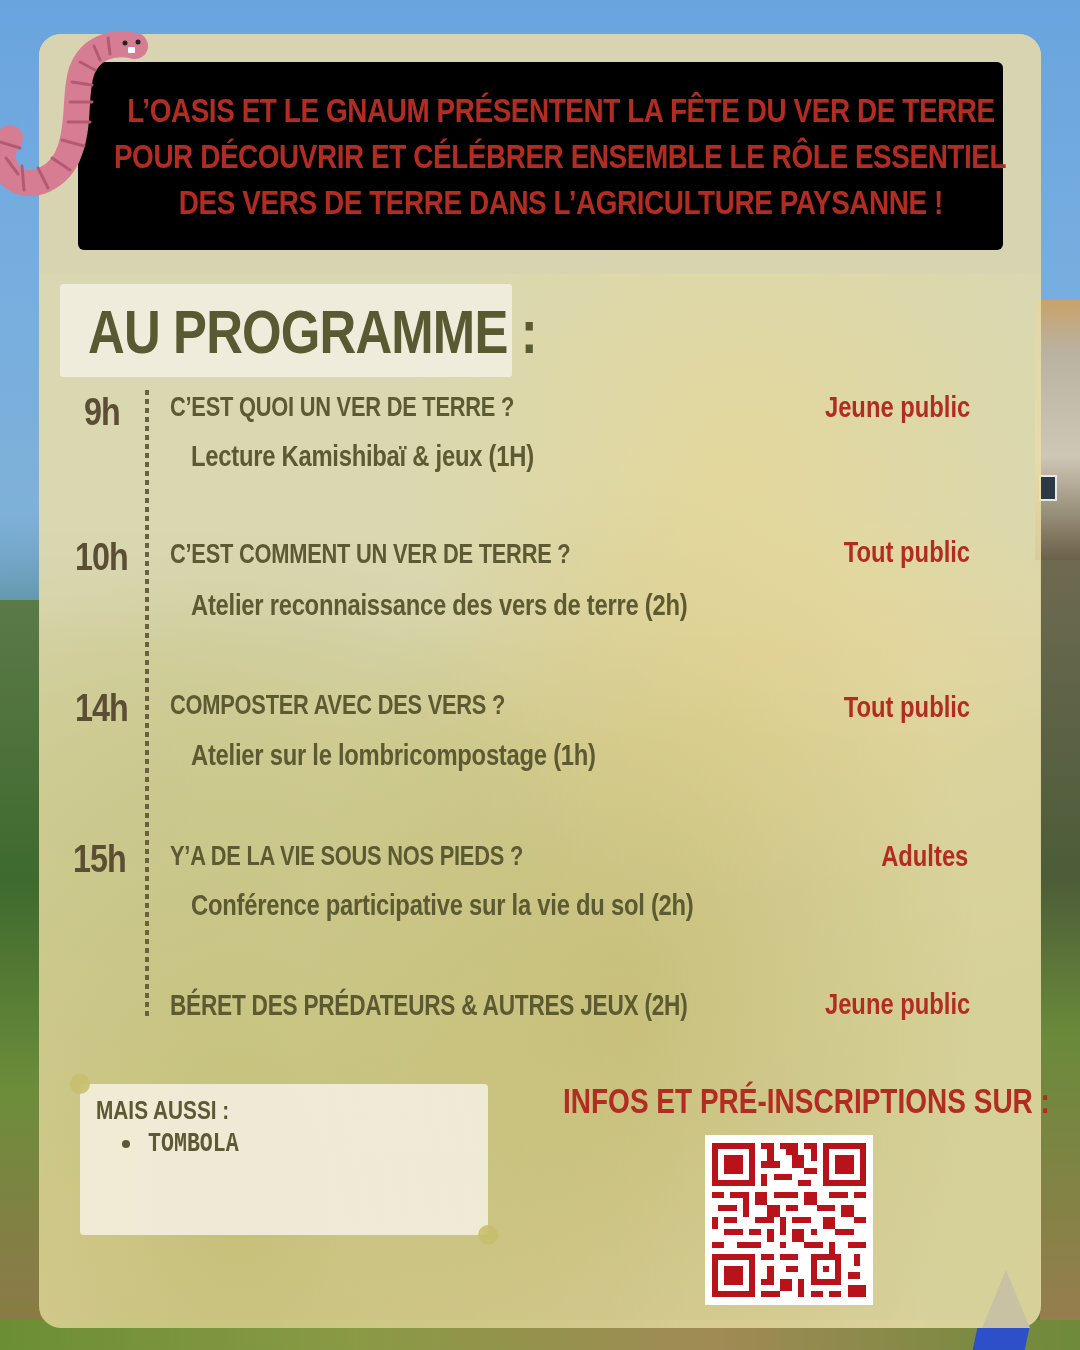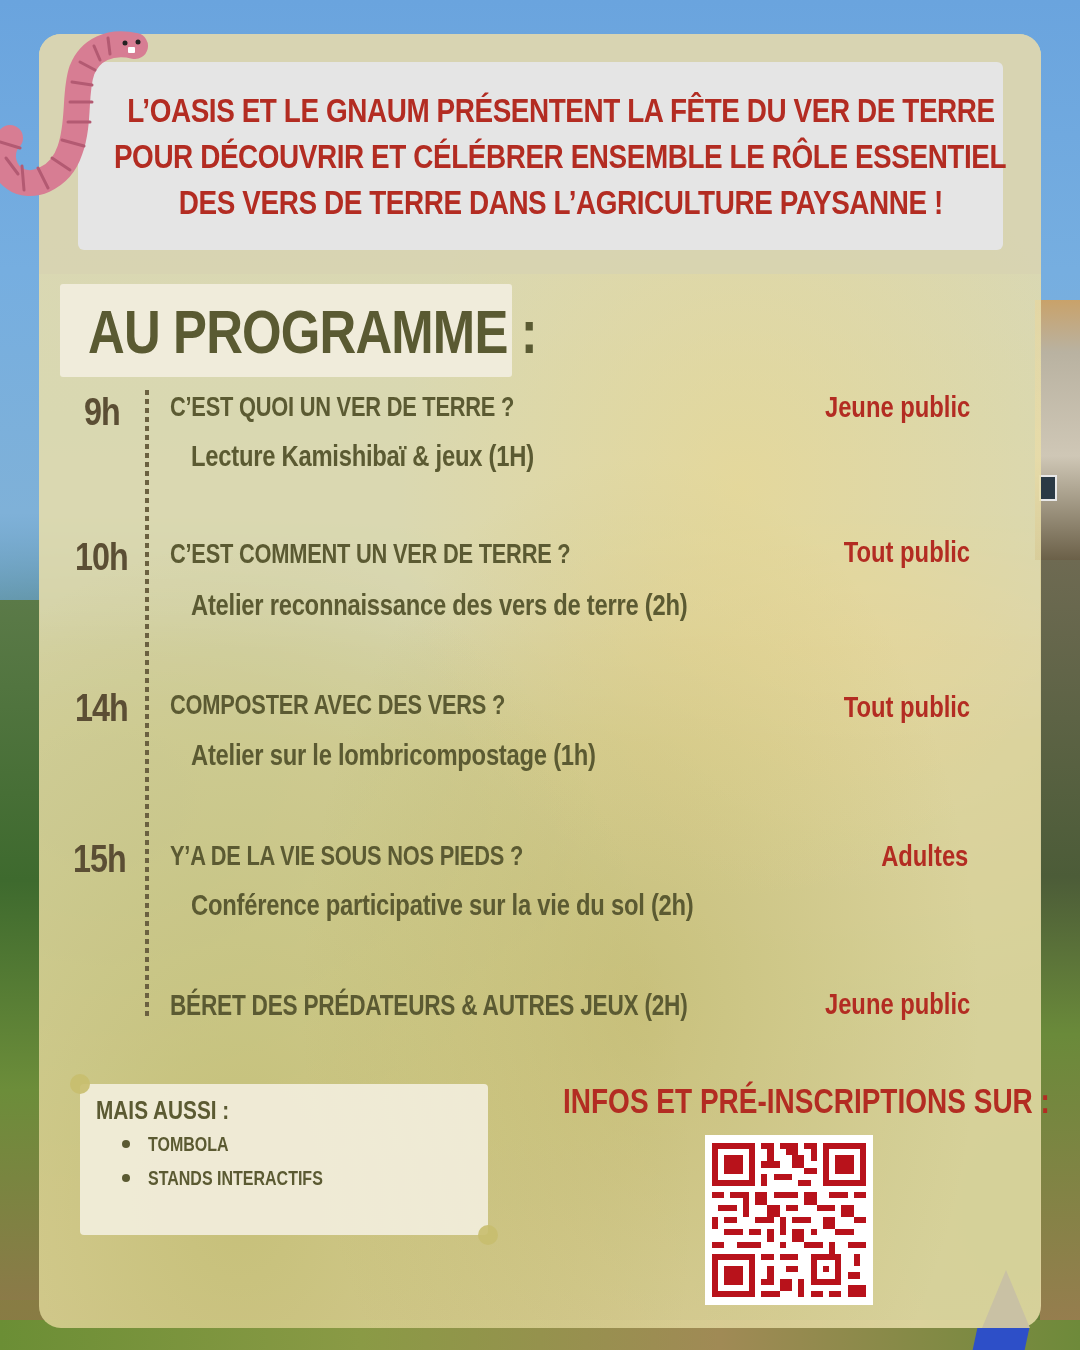--- a/index.html
+++ b/index.html
@@ -56,21 +56,21 @@
         linear-gradient(180deg, rgba(220,215,180,0.5) 0%, rgba(0,0,0,0) 30%);
     }
     .panel-top {
       position: absolute; left: 0; top: 0; right: 0; height: 240px;
       background: rgba(215, 212, 178, 0.85);
     }
 
     
     .header-box {
       position: absolute; left: 78px; top: 62px; width: 925px; height: 188px;
-      background: #e5e5e5;
+      background: #000000;
       border-radius: 6px;
       display: flex; flex-direction: column; align-items: center; justify-content: center;
       padding-left: 40px;
     }
     .header-line {
       color: #b32c22;
       font-family: "Liberation Sans", sans-serif;
       font-weight: bold;
       font-size: 34px;
       line-height: 46px;
@@ -145,22 +145,23 @@
     .aussi-box::before { left: -10px; top: -10px; }
     .aussi-box::after { right: -10px; bottom: -10px; }
     .aussi-title {
       position: absolute; left: 96px; top: 1095px;
       color: #5b5a32; font-weight: bold; font-size: 26px; line-height: 30px;
       transform: scaleX(0.8); transform-origin: left center; white-space: nowrap;
     }
     .aussi-list { position: absolute; left: 122px; top: 1127px; list-style: none; }
     .aussi-item {
       display: flex; align-items: center; height: 34px;
-      color: #5b5a32; font-weight: bold; font-size: 20px;
+      color: #5b5a32; font-weight: bold; font-size: 27px;
       white-space: nowrap;
+      font-family: Liberation Mono, monospace;
     }
     .aussi-item .bullet {
       width: 8px; height: 8px; border-radius: 50%; background: #5b5a32; margin-right: 18px;
       flex-shrink: 0;
     }
     .aussi-item .txt { display: inline-block; transform: scaleX(0.8); transform-origin: left center; }
 
     
     .infos-title {
       position: absolute; left: 563px; top: 1080px;
@@ -252,24 +253,20 @@
 
 <div class="event-title" style="top:988px; font-size:29px;">BÉRET DES PRÉDATEURS &amp; AUTRES JEUX (2H)</div>
 <div class="audience" style="top:987px;">Jeune public</div>
 
 <div class="aussi-box"></div>
 <div class="aussi-title">MAIS AUSSI :</div>
 <ul class="aussi-list">
   <li class="aussi-item">
       <span class="bullet"></span>
       <span class="txt">TOMBOLA</span>
-    </li>
-  <li class="aussi-item">
-      <span class="bullet"></span>
-      <span class="txt">STANDS INTERACTIFS</span>
     </li>
 </ul>
 
 <div class="infos-title">INFOS ET PRÉ-INSCRIPTIONS SUR :</div>
 <div class="qr">
   <svg viewBox="0 0 25 25" shape-rendering="crispEdges">
     <g fill="#b8121b">
 
       <path d="M0 0h7v7h-7z M1 1v5h5v-5z" fill-rule="evenodd"></path>
       <rect x="2" y="2" width="3" height="3"></rect>

